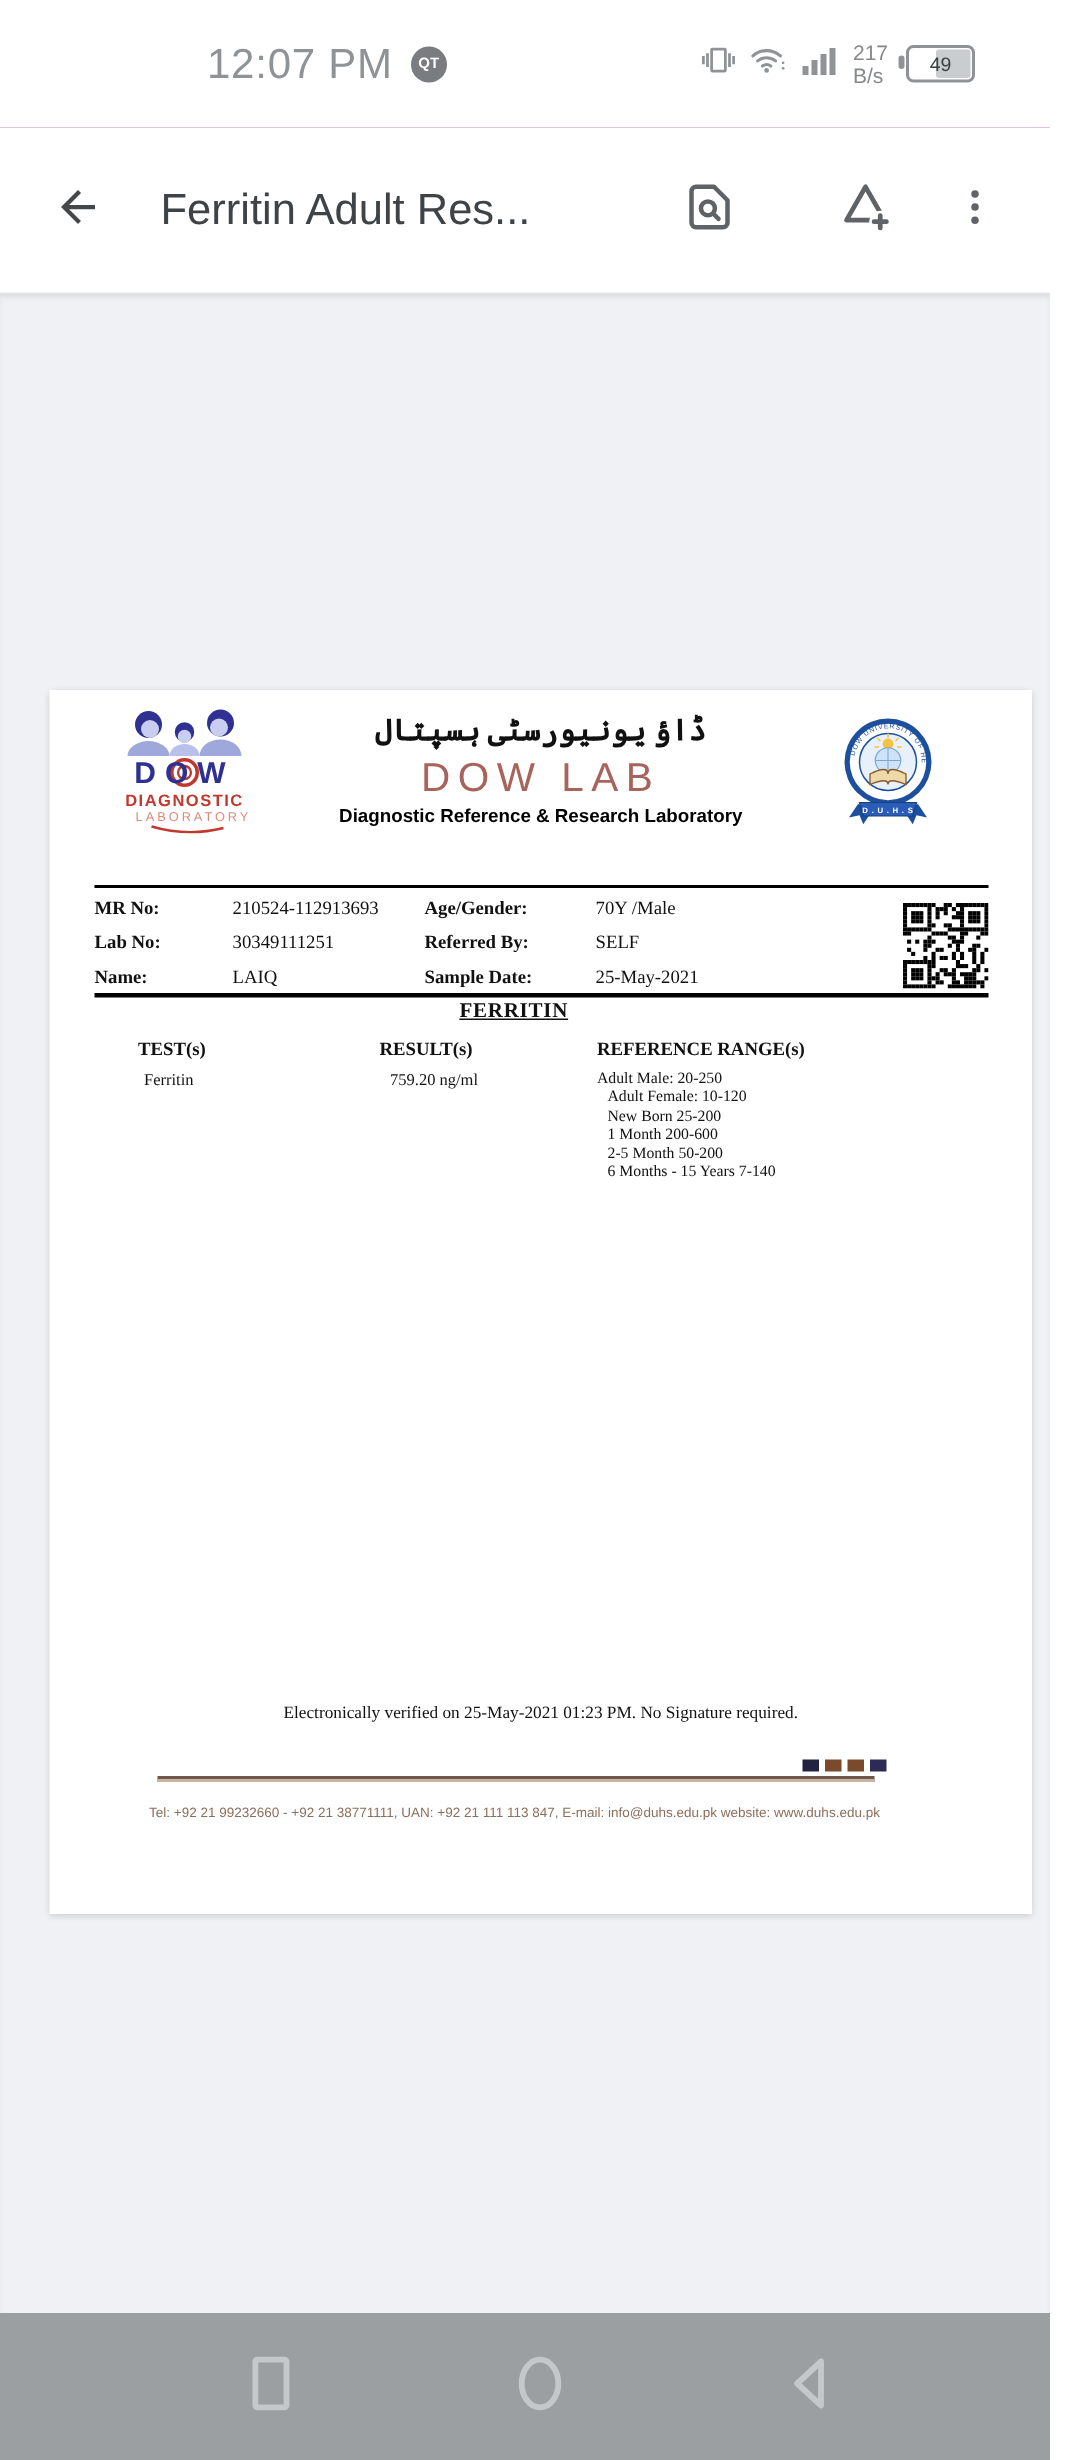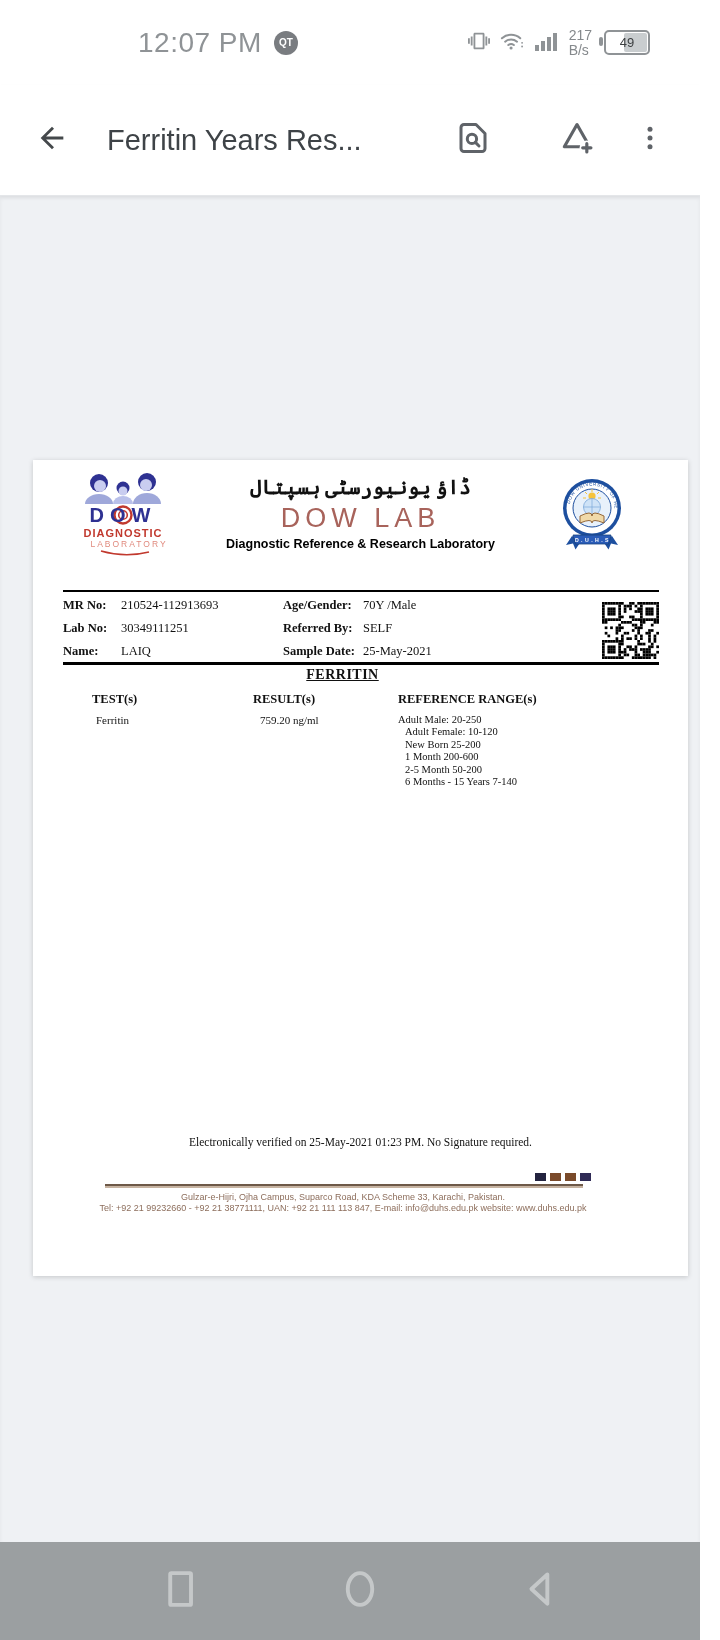--- a/index.html
+++ b/index.html
@@ -43,21 +43,21 @@
   .urdu { font-size:20px; font-weight:bold; color:#111; line-height:26px; }
   .labname { font-size:27px; font-weight:normal; color:#a8635b; letter-spacing:5px; margin-top:3px;
              font-family:"Liberation Sans",sans-serif; }
   .labsub { font-size:12.5px; font-weight:bold; color:#000; margin-top:3px; font-family:"Liberation Sans",sans-serif; }
   .seal { position:absolute; left:527px; top:16px; width:64px; height:78px; }
 
   .hr1 { position:absolute; left:30px; top:130px; width:596px; height:2px; background:#000; }
   .hr2 { position:absolute; left:30px; top:202px; width:596px; height:2.5px; background:#000; }
 
   .pt-label { position:absolute; font-weight:bold; font-size:12.5px; white-space:nowrap; }
-  .pt-value { position:absolute; font-size:12.5px; white-space:nowrap; }
+  .pt-value { position:absolute; font-size:12.5px; white-space:nowrap;margin-left:34px; }
 
   .qr { position:absolute; left:569px; top:142px; width:57px; height:57px; }
   .qr rect { fill:#000; }
 
   .report-title { position:absolute; top:207px; left:0; right:36px; text-align:center; font-size:14px;
                   font-weight:bold; text-decoration:underline; letter-spacing:.5px; }
   .col-h { position:absolute; top:232px; font-weight:bold; font-size:12.5px; white-space:nowrap; }
   .cell { position:absolute; top:254px; font-size:11px; white-space:nowrap; }
   .ranges { position:absolute; top:254px; left:365px; font-size:10.5px; line-height:12.4px; }
   .ranges div:not(:first-child) { padding-left:7px; }
@@ -130,21 +130,21 @@
   </div>
 
   <div class="appbar">
     <div class="icon-btn btn-back">
       <span>
         <svg width="34" height="34" viewBox="0 0 24 24" fill="#44484b">
             <path d="M20 11H7.83l5.59-5.59L12 4l-8 8 8 8 1.41-1.41L7.83 13H20v-2z"></path>
           </svg>
       </span>
     </div>
-    <div class="appbar-title">Ferritin Years Res...</div>
+    <div class="appbar-title">Ferritin Adult Res...</div>
     <div class="icon-btn btn-find">
       <span>
         <svg width="36" height="36" viewBox="0 0 24 24" fill="none" stroke="#5f6368" stroke-width="2" stroke-linejoin="round" stroke-linecap="round">
           <path d="M6 3 a2 2 0 0 0 -2 2 v14 a2 2 0 0 0 2 2 h12 a2 2 0 0 0 2 -2 V9 l-6 -6 z"></path>
           <circle cx="11.3" cy="12.6" r="3.1"></circle>
           <path d="M13.6 14.9 L16 17.3"></path>
         </svg>
       </span>
     </div>
     <div class="icon-btn btn-drive">
@@ -485,21 +485,20 @@
       <div class="verified">Electronically verified on 25-May-2021 01:23 PM. No Signature required.</div>
 
 
       <div class="sq-row">
           <div style="background: rgb(35, 35, 63);"></div>
           <div style="background: rgb(122, 74, 42);"></div>
           <div style="background: rgb(122, 74, 42);"></div>
           <div style="background: rgb(47, 42, 85);"></div>
         </div>
       <div class="brown-line"></div>
-      <div class="addr addr1">Gulzar-e-Hijri, Ojha Campus, Suparco Road, KDA Scheme 33, Karachi, Pakistan.</div>
       <div class="addr addr2">Tel: +92 21 99232660 - +92 21 38771111, UAN: +92 21 111 113 847, E-mail: info@duhs.edu.pk website: www.duhs.edu.pk</div>
     </div>
   </div>
 
   <div class="navbar">
     <div class="nav-btn">
       <span>
         <svg width="40" height="44" viewBox="0 0 32 36" fill="none" stroke="#c5c8c9" stroke-width="3.2">
           <rect x="8" y="5" width="17" height="26" rx="1"></rect>
         </svg>

